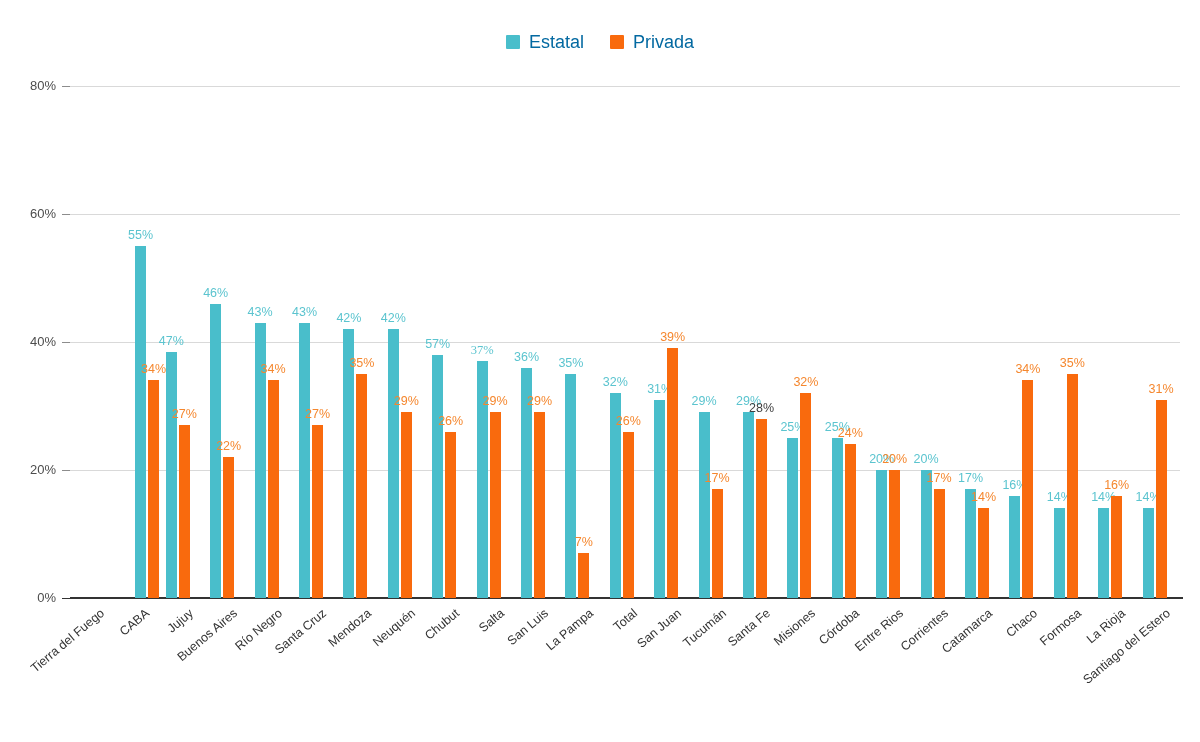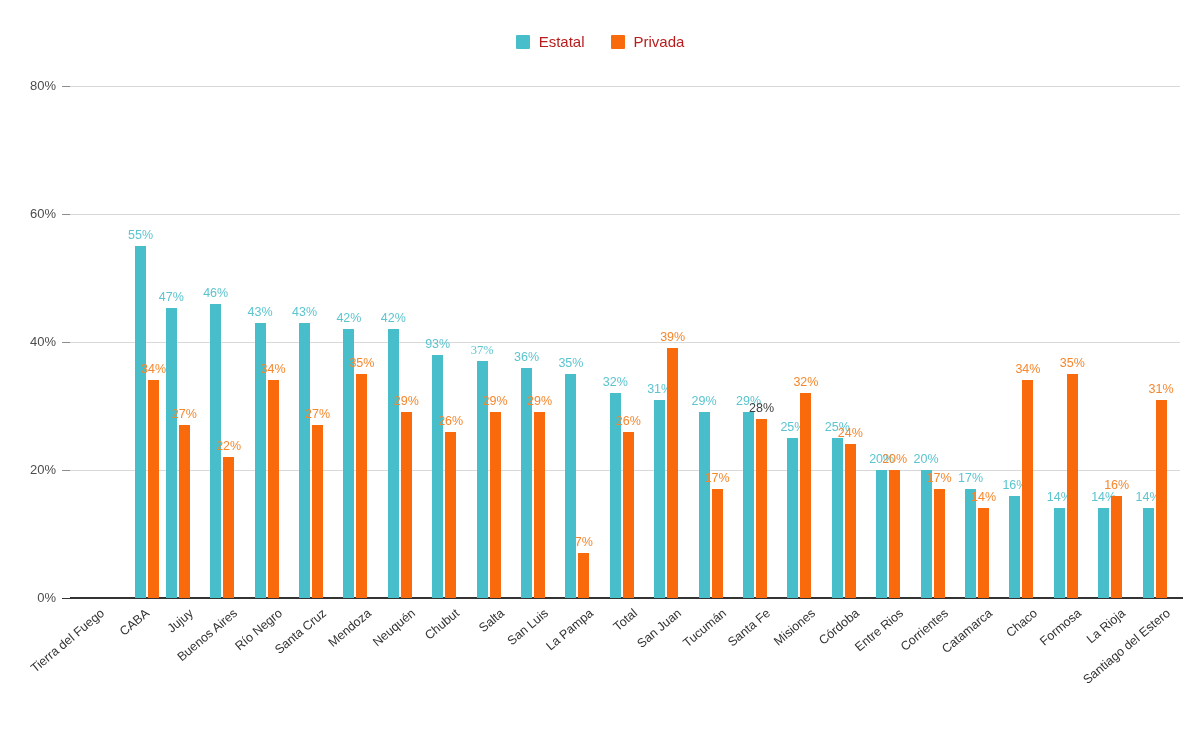--- a/index.html
+++ b/index.html
@@ -32,22 +32,22 @@
     align-items: center;
     gap: 9px;
   }
   .legend-swatch {
     width: 14px;
     height: 14px;
     border-radius: 1px;
     display: block;
   }
   .legend-label {
-    font-size: 15px;
-    color: #b91c1c;
+    font-size: 18px;
+    color: #0369a1;
     line-height: 14px;
     white-space: nowrap;
   }
 
   
   #plot {
     position: absolute;
     left: 70px;
     top: 86px;
     width: 1110px;
@@ -174,21 +174,21 @@
   <div id="bars">
       <div class="group" style="left: 58px; width: 44.4px;">
         <div class="bar estatal" style="height: 352px; background: rgb(73, 190, 203);">
           <span class="bar-value" style="color: rgb(91, 196, 207);">55%</span>
         </div>
         <div class="bar privada" style="height: 217.6px; background: rgb(249, 106, 13);">
           <span class="bar-value" style="color: rgb(245, 135, 46);">34%</span>
         </div>
       </div>
       <div class="group" style="left: 88.8px; width: 44.4px;">
-        <div class="bar estatal" style="height: 290px; background: rgb(73, 190, 203);">
+        <div class="bar estatal" style="height: 246px; background: rgb(73, 190, 203);">
           <span class="bar-value" style="color: rgb(91, 196, 207);">47%</span>
         </div>
         <div class="bar privada" style="height: 172.8px; background: rgb(249, 106, 13);">
           <span class="bar-value" style="color: rgb(245, 135, 46);">27%</span>
         </div>
       </div>
       <div class="group" style="left: 133.2px; width: 44.4px;">
         <div class="bar estatal" style="height: 294.4px; background: rgb(73, 190, 203);">
           <span class="bar-value" style="color: rgb(91, 196, 207);">46%</span>
         </div>
@@ -223,21 +223,21 @@
       <div class="group" style="left: 310.8px; width: 44.4px;">
         <div class="bar estatal" style="height: 268.8px; background: rgb(73, 190, 203);">
           <span class="bar-value" style="color: rgb(91, 196, 207);">42%</span>
         </div>
         <div class="bar privada" style="height: 185.6px; background: rgb(249, 106, 13);">
           <span class="bar-value" style="color: rgb(245, 135, 46);">29%</span>
         </div>
       </div>
       <div class="group" style="left: 355.2px; width: 44.4px;">
         <div class="bar estatal" style="height: 243.2px; background: rgb(73, 190, 203);">
-          <span class="bar-value" style="color: rgb(91, 196, 207);">93%</span>
+          <span class="bar-value" style="color: rgb(91, 196, 207);">57%</span>
         </div>
         <div class="bar privada" style="height: 166.4px; background: rgb(249, 106, 13);">
           <span class="bar-value" style="color: rgb(245, 135, 46);">26%</span>
         </div>
       </div>
       <div class="group" style="left: 399.6px; width: 44.4px;">
         <div class="bar estatal" style="height: 236.8px; background: rgb(73, 190, 203);">
           <span class="bar-value" style="color: rgb(91, 196, 207); font-family: Liberation Serif, serif;">37%</span>
         </div>
         <div class="bar privada" style="height: 185.6px; background: rgb(249, 106, 13);">

